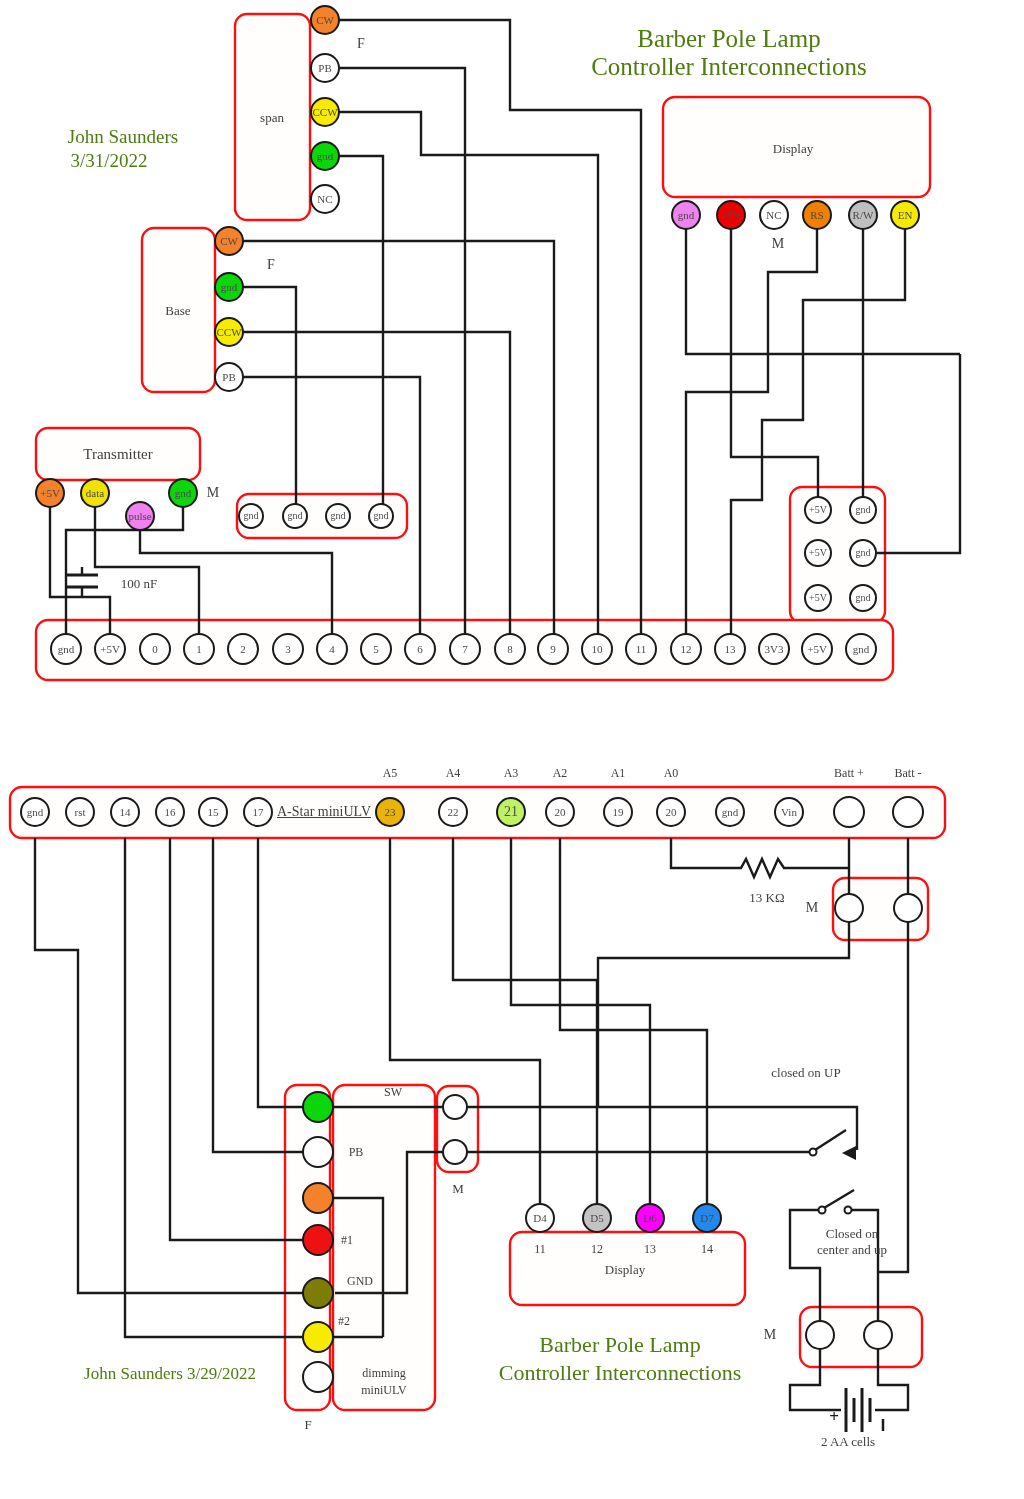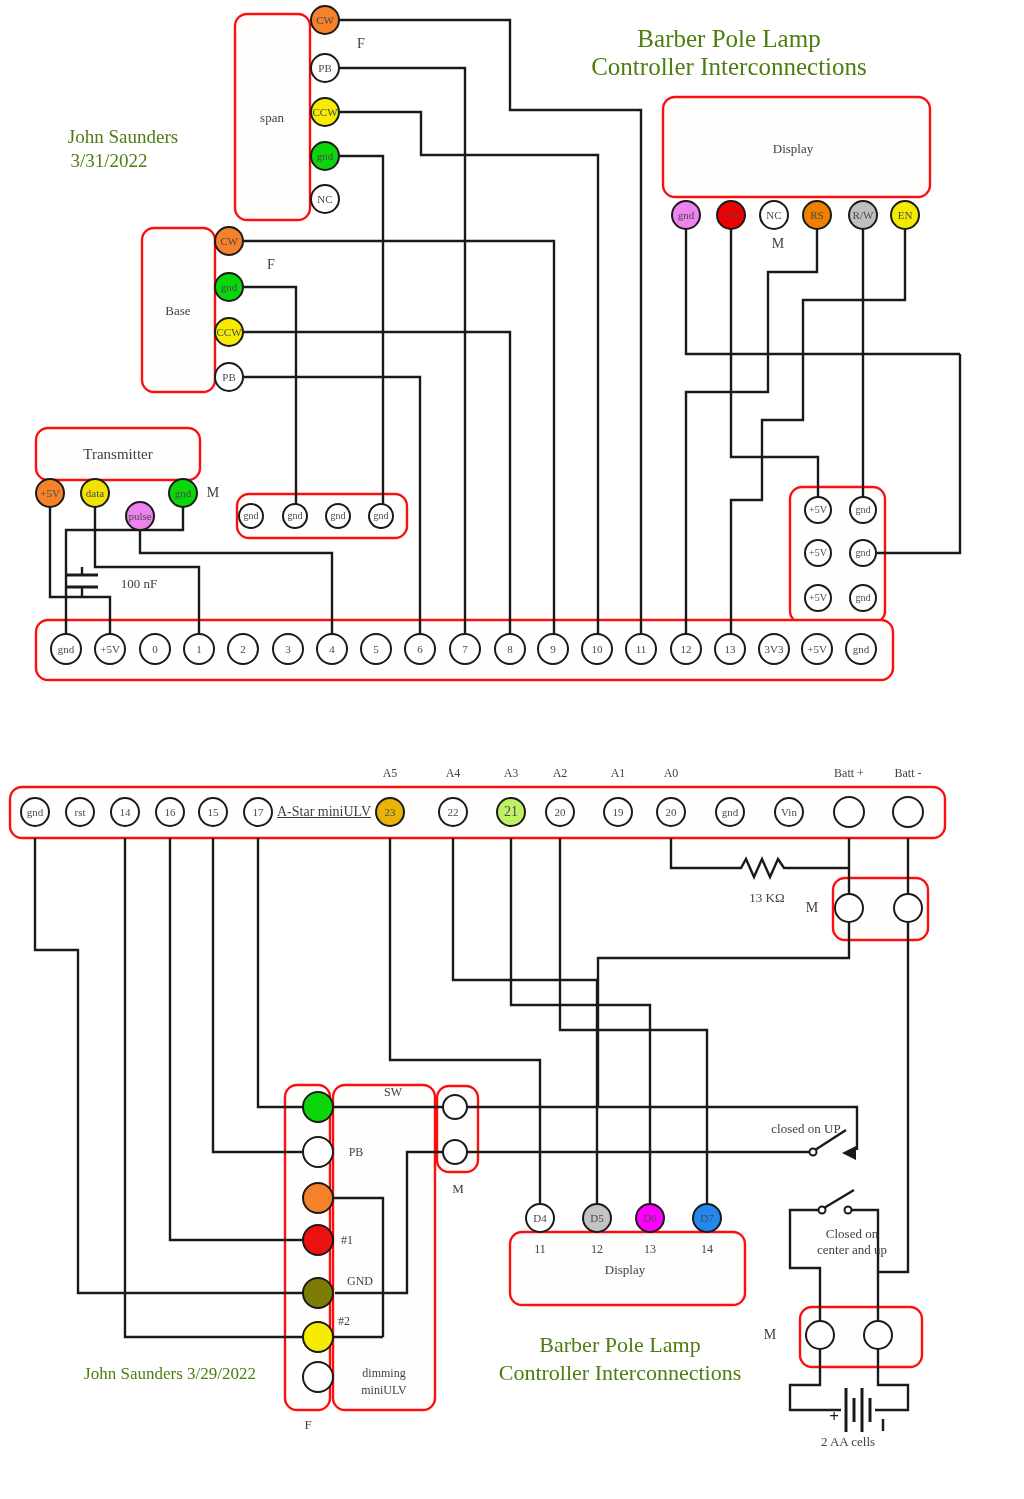--- a/index.html
+++ b/index.html
@@ -182,21 +182,21 @@
       <div class="lbl" style="left: 453px; top: 773px; font-size: 12px;">A4</div>
       <div class="lbl" style="left: 511px; top: 773px; font-size: 12px;">A3</div>
       <div class="lbl" style="left: 560px; top: 773px; font-size: 12px;">A2</div>
       <div class="lbl" style="left: 618px; top: 773px; font-size: 12px;">A1</div>
       <div class="lbl" style="left: 671px; top: 773px; font-size: 12px;">A0</div>
       <div class="lbl" style="left: 849px; top: 773px; font-size: 12px;">Batt +</div>
       <div class="lbl" style="left: 908px; top: 773px; font-size: 12px;">Batt -</div>
       <div class="lbl" style="left: 324px; top: 812px; font-size: 14px; text-decoration: underline;">A-Star miniULV</div>
       <div class="lbl" style="left: 767px; top: 897px; font-size: 13px;">13 KΩ</div>
       <div class="lbl" style="left: 812px; top: 908px; font-size: 14px;">M</div>
-      <div class="lbl" style="left: 806px; top: 1128px; font-size: 13px; text-align: center;">closed on UP</div>
+      <div class="lbl" style="left: 806px; top: 1072px; font-size: 13px; text-align: center;">closed on UP</div>
       <div class="lbl" style="left: 852px; top: 1233px; font-size: 13px;">Closed on</div>
       <div class="lbl" style="left: 852px; top: 1249px; font-size: 13px;">center and up</div>
       <div class="lbl" style="left: 393px; top: 1092px; font-size: 12px;">SW</div>
       <div class="lbl" style="left: 356px; top: 1152px; font-size: 12px;">PB</div>
       <div class="lbl" style="left: 347px; top: 1240px; font-size: 12px;">#1</div>
       <div class="lbl" style="left: 360px; top: 1281px; font-size: 12px;">GND</div>
       <div class="lbl" style="left: 344px; top: 1321px; font-size: 12px;">#2</div>
       <div class="lbl" style="left: 384px; top: 1373px; font-size: 12px;">dimming</div>
       <div class="lbl" style="left: 384px; top: 1390px; font-size: 12px;">miniULV</div>
       <div class="lbl" style="left: 308px; top: 1424px; font-size: 13px;">F</div>

